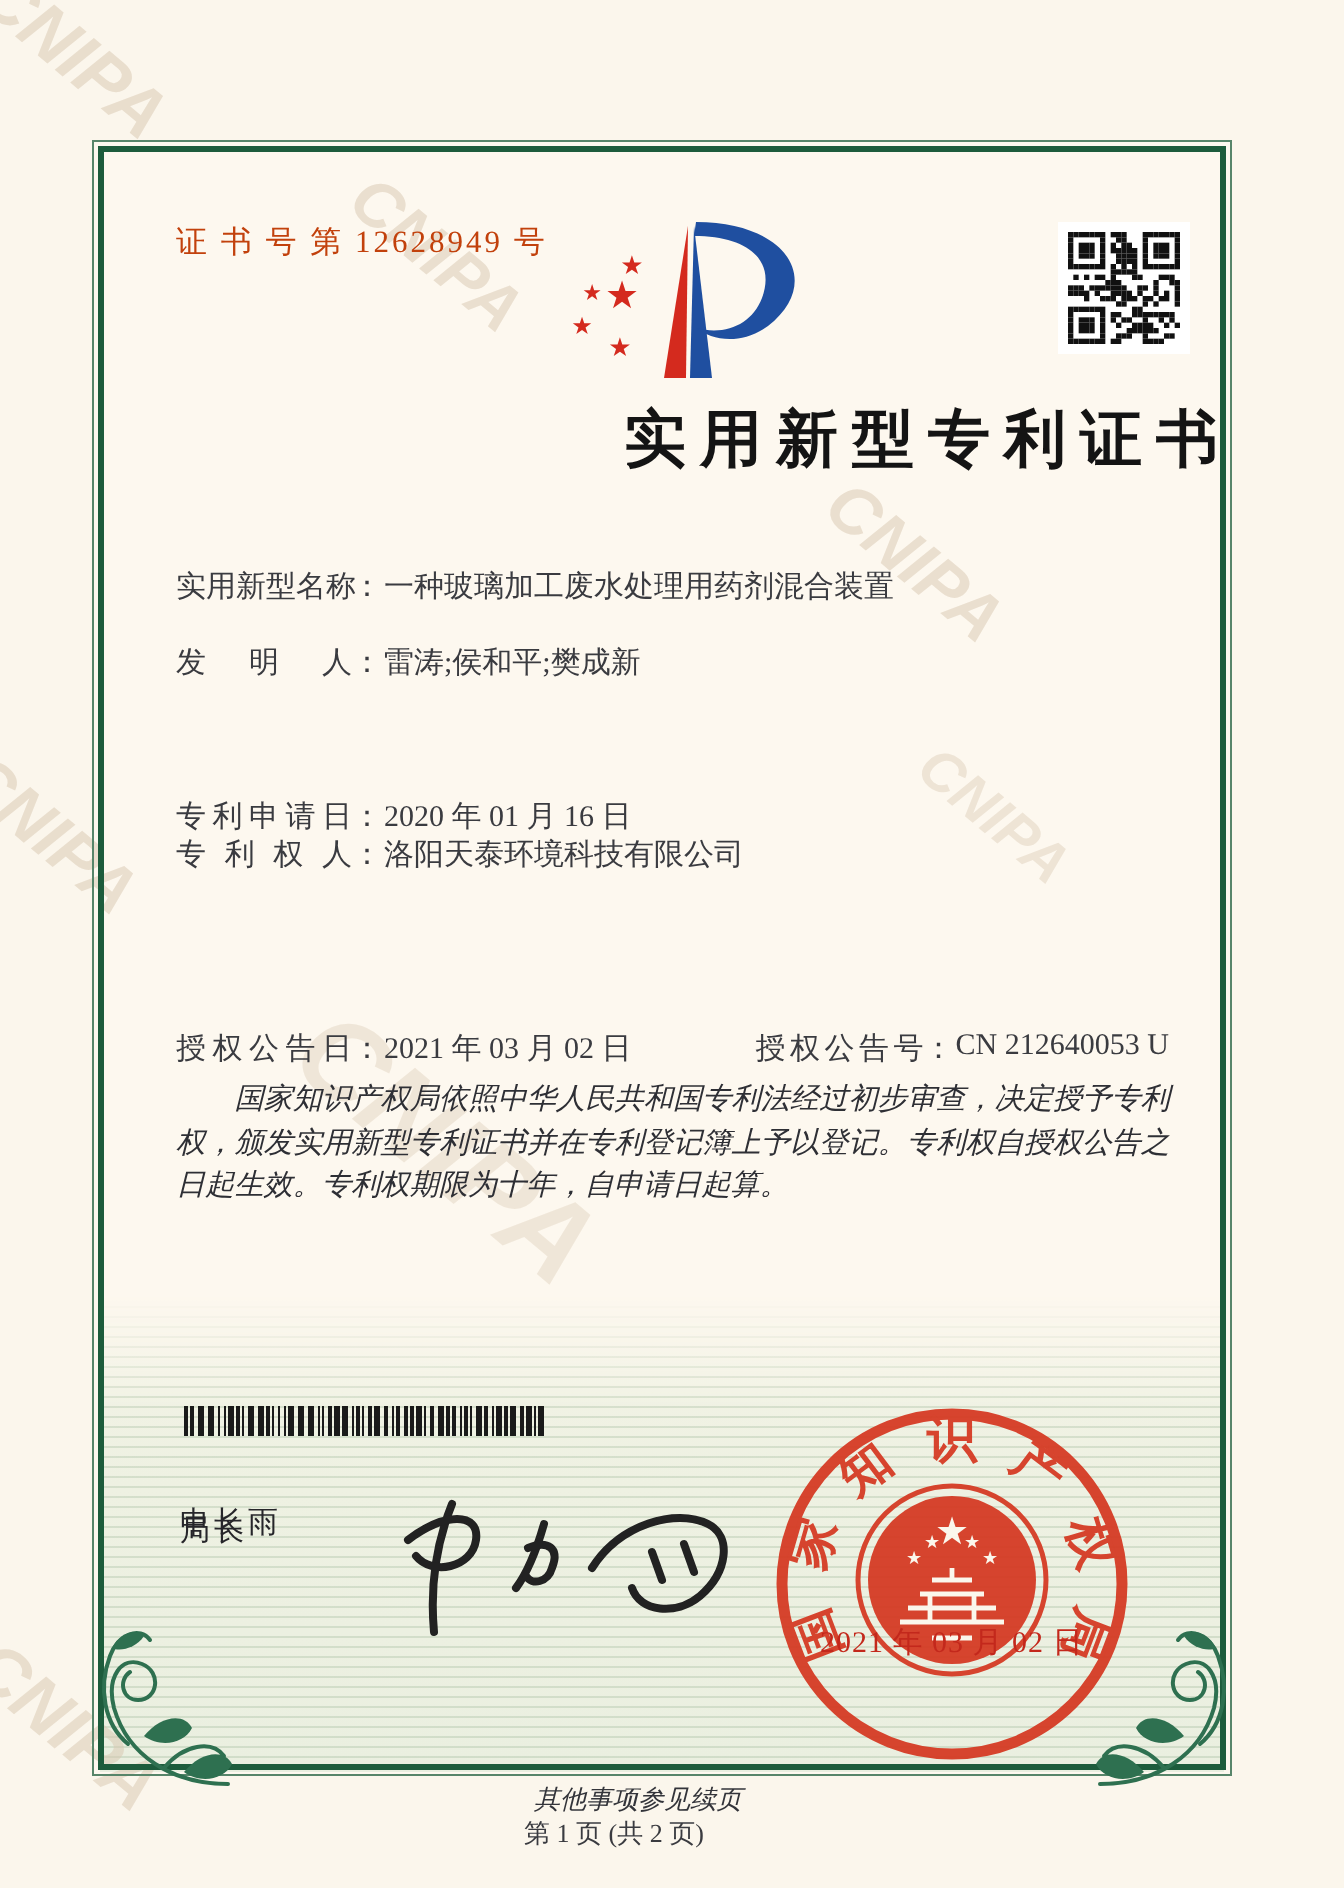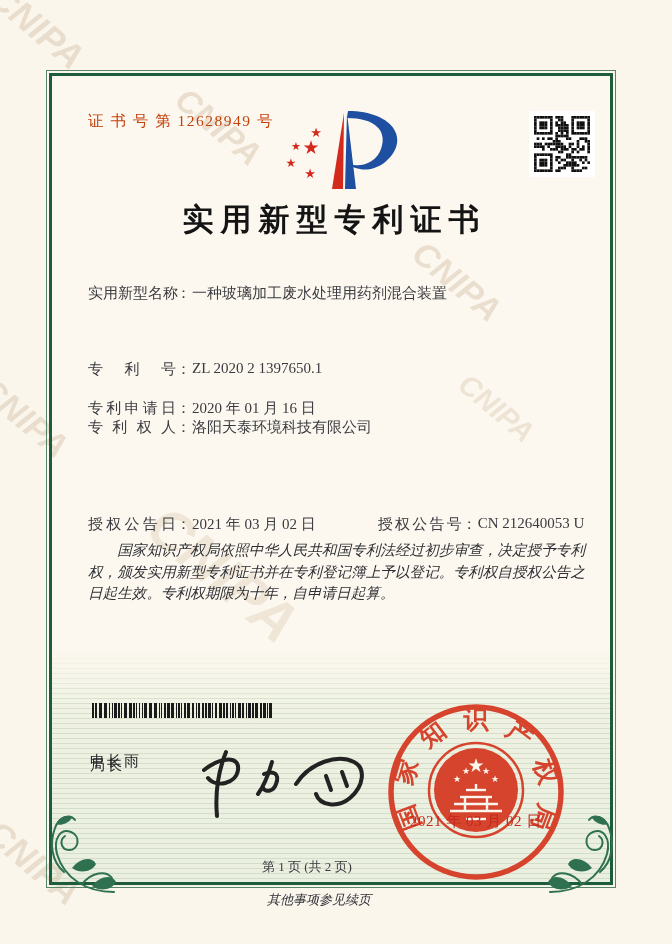--- a/index.html
+++ b/index.html
@@ -36,40 +36,40 @@
     box-sizing:border-box;border:1px solid #57856a;padding:2px;pointer-events:none;
   }
   .panel-frame-inner{
     width:100%;height:100%;box-sizing:border-box;border:3px solid #1d5c3c;
   }
   .flourish{position:absolute;z-index:3;}
   
   .abs{position:absolute;z-index:3;}
   .cert-no{left:88px;top:111px;font-size:15.5px;letter-spacing:1.5px;color:#c2410c;}
   .title{
-    left:46px;top:199px;width:570px;text-align:center;
+    left:46px;top:199px;width:570px;text-align:right;
     font-size:31px;font-weight:bold;color:#141414;letter-spacing:7px;text-indent:7px;
   }
   .frow{left:88px;height:20px;font-size:15px;color:#3a3b40;white-space:nowrap;}
   .flabel{display:inline-block;width:88px;text-align:justify;text-align-last:justify;vertical-align:top;}
   .fcolon{display:inline-block;width:16px;vertical-align:top;}
   .fvalue{vertical-align:top;}
   .flabel2{display:inline-block;width:84px;text-align:justify;text-align-last:justify;vertical-align:top;margin-left:62px;}
   .body-text{
     left:88px;top:540px;width:497px;
     font-size:14.6px;line-height:21.6px;font-style:italic;
     color:#2e2f35;text-align:justify;
   }
   .body-text p{margin:0;text-indent:2em;}
   .signer{font-family:"Liberation Sans","DejaVu Sans",sans-serif;color:#26262a;font-size:15px;letter-spacing:2px;}
   .seal-date{
     left:410px;top:812px;width:150px;z-index:5;
     color:#c3281c;font-size:15px;letter-spacing:.5px;white-space:nowrap;
   }
-  .page-info{left:46px;top:858px;width:570px;text-align:center;transform:translateX(-24px);font-size:13px;color:#3a3b40;}
+  .page-info{left:46px;top:908px;width:570px;text-align:center;transform:translateX(-24px);font-size:13px;color:#3a3b40;}
   .continuation{left:267px;top:891px;font-size:13px;font-style:italic;color:#33343a;}
   .qr-quiet{left:529px;top:111px;width:66px;height:66px;background:#ffffff;}
 </style>
 </head>
 <body>
 
 <div class="page">
 
   <div class="panel-bg"></div>
   <div class="guilloche"></div>
@@ -359,22 +359,22 @@
       <rect x="15" y="20" width="1" height="1" fill="#111111"></rect>
       <rect x="16" y="20" width="1" height="1" fill="#111111"></rect>
       <rect x="17" y="20" width="1" height="1" fill="#111111"></rect>
     </svg>
 
   <div class="abs title">实用新型专利证书</div>
 
   <div class="abs frow" style="top:284px;">
     <span class="flabel">实用新型名称</span><span class="fcolon">：</span><span class="fvalue">一种玻璃加工废水处理用药剂混合装置</span>
   </div>
-  <div class="abs frow" style="top:360px;">
-    <span class="flabel">专利号</span><span class="fcolon">：</span><span class="fvalue">ZL 2020 2 1397650.1</span>
+  <div class="abs frow" style="top:322px;">
+    <span class="flabel">发明人</span><span class="fcolon">：</span><span class="fvalue">雷涛;侯和平;樊成新</span>
   </div>
   <div class="abs frow" style="top:399px;">
     <span class="flabel">专利申请日</span><span class="fcolon">：</span><span class="fvalue">2020 年 01 月 16 日</span>
   </div>
   <div class="abs frow" style="top:418px;">
     <span class="flabel">专利权人</span><span class="fcolon">：</span><span class="fvalue">洛阳天泰环境科技有限公司</span>
   </div>
   <div class="abs frow" style="top:515px;font-family:Liberation Serif, serif;">
     <span class="flabel">授权公告日</span><span class="fcolon">：</span><span class="fvalue">2021 年 03 月 02 日</span><span class="flabel2">授权公告号</span><span class="fcolon">：</span><span class="fvalue">CN 212640053 U</span>
   </div>

